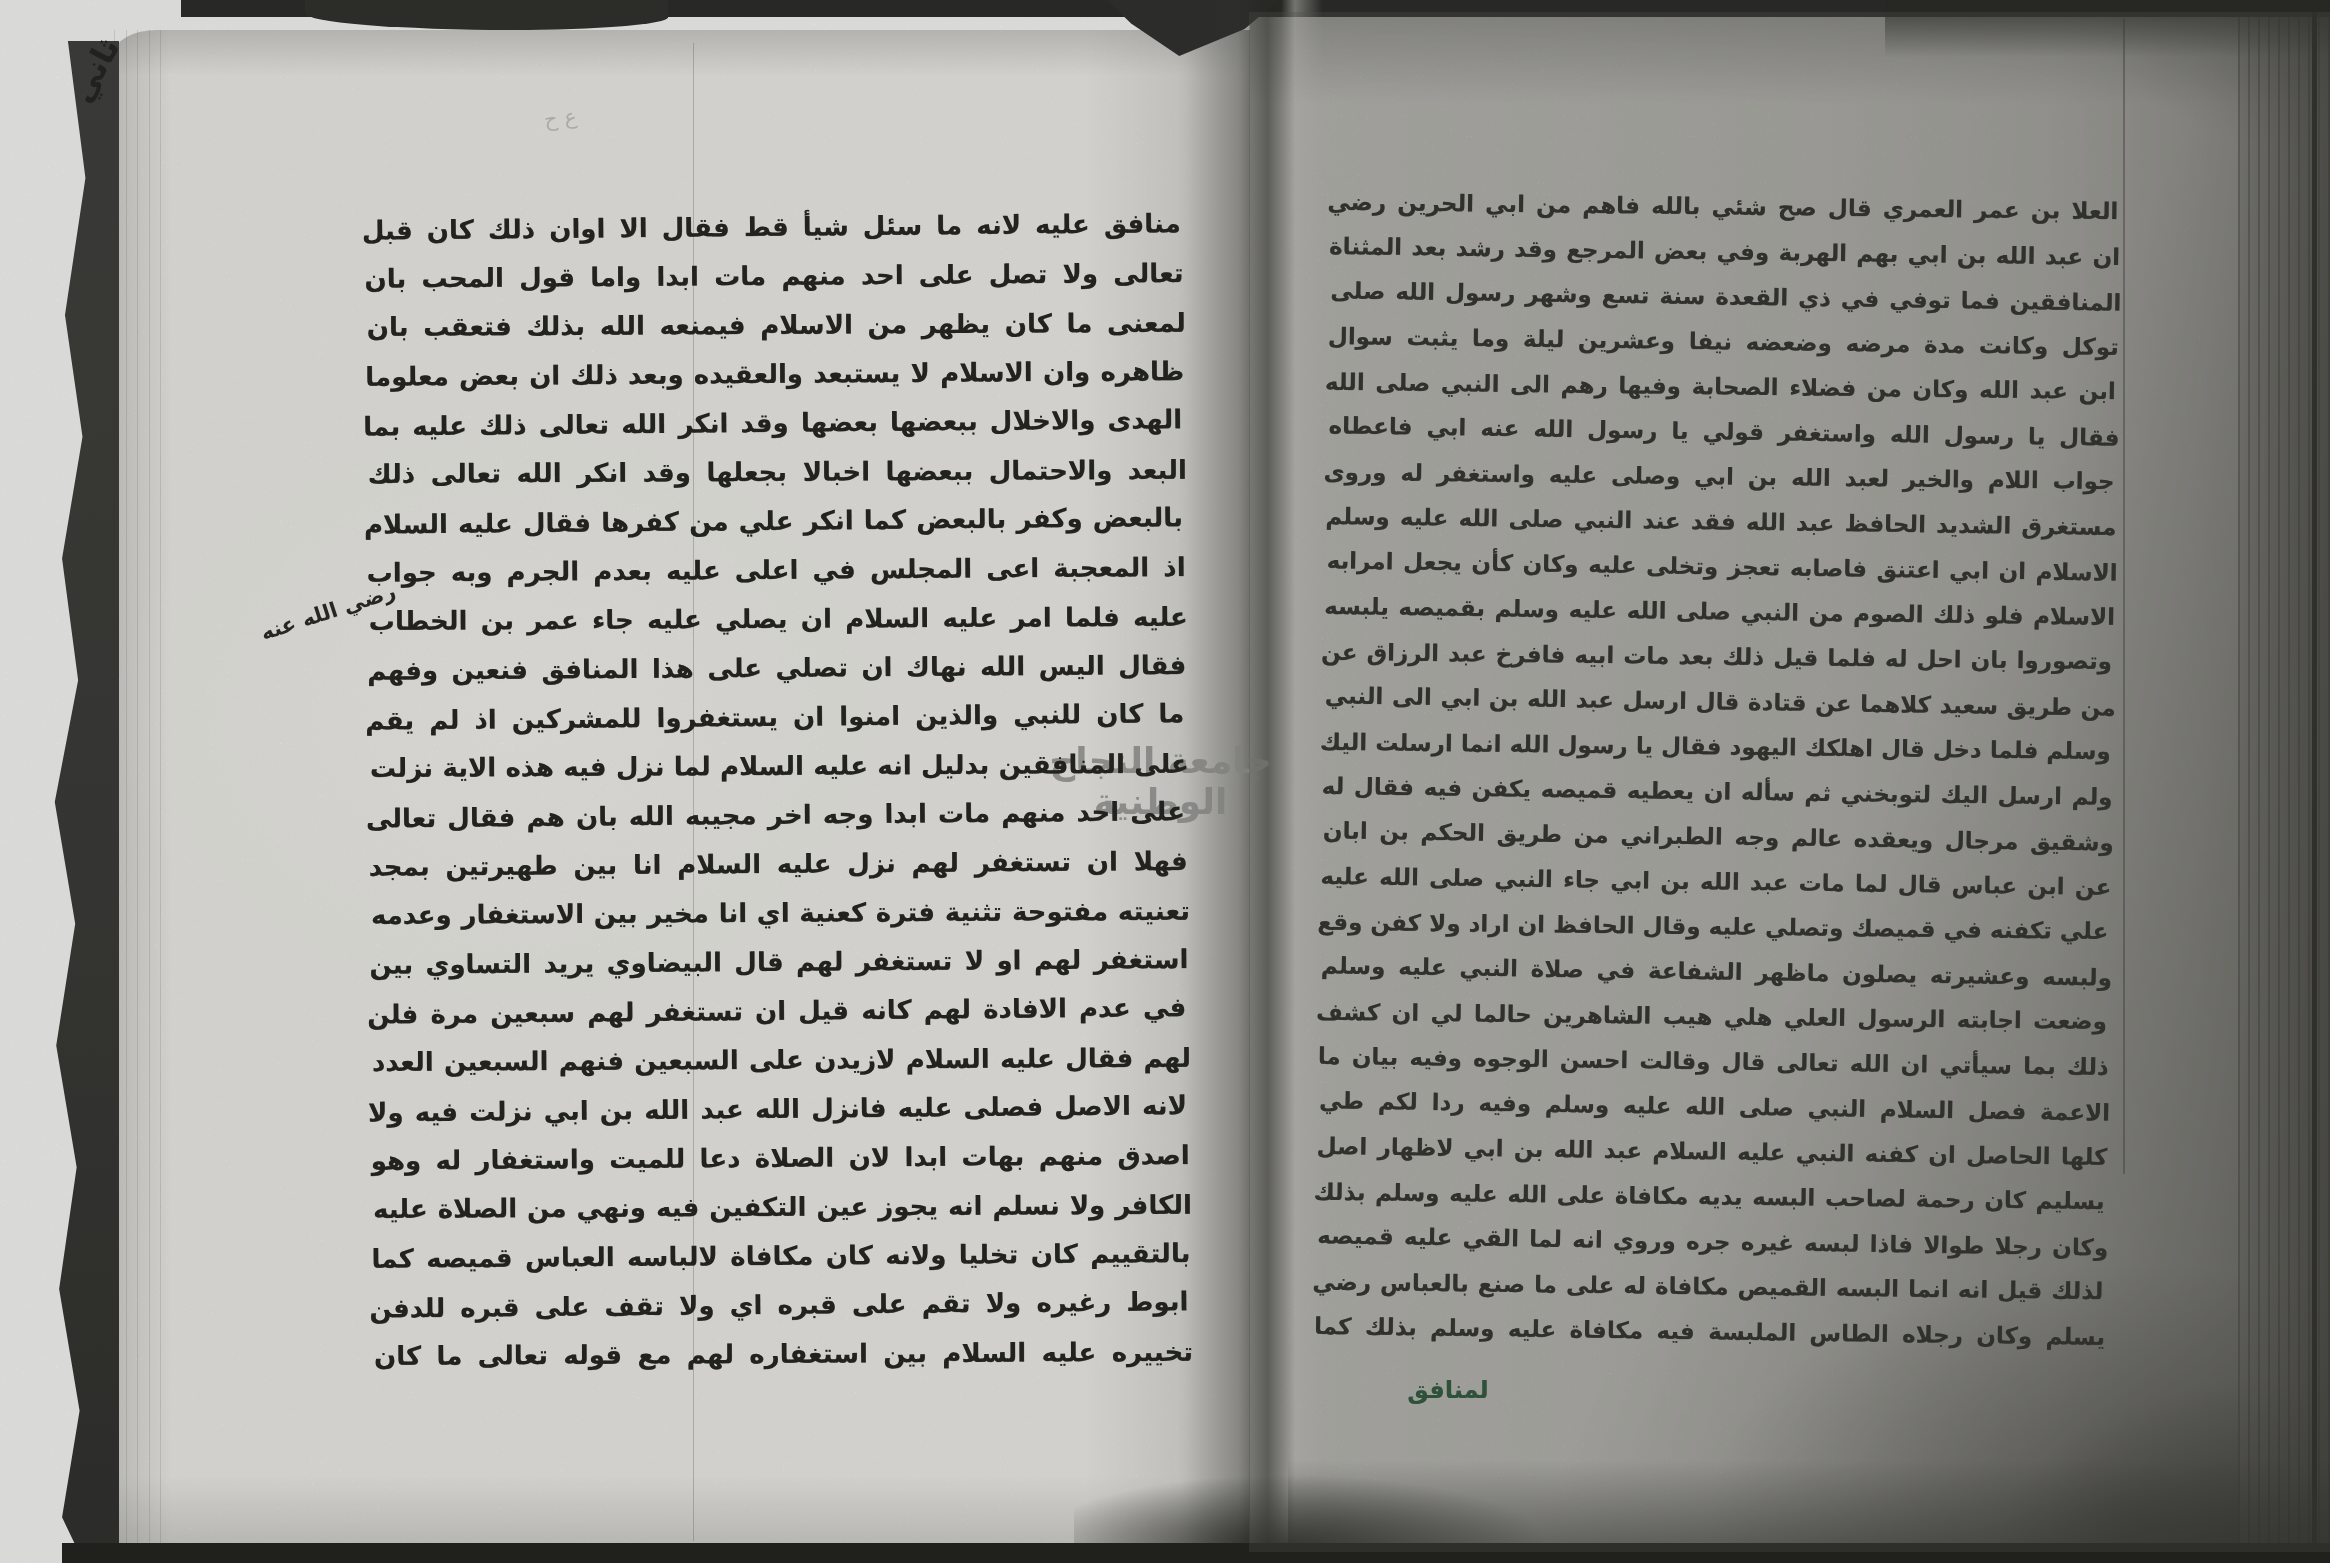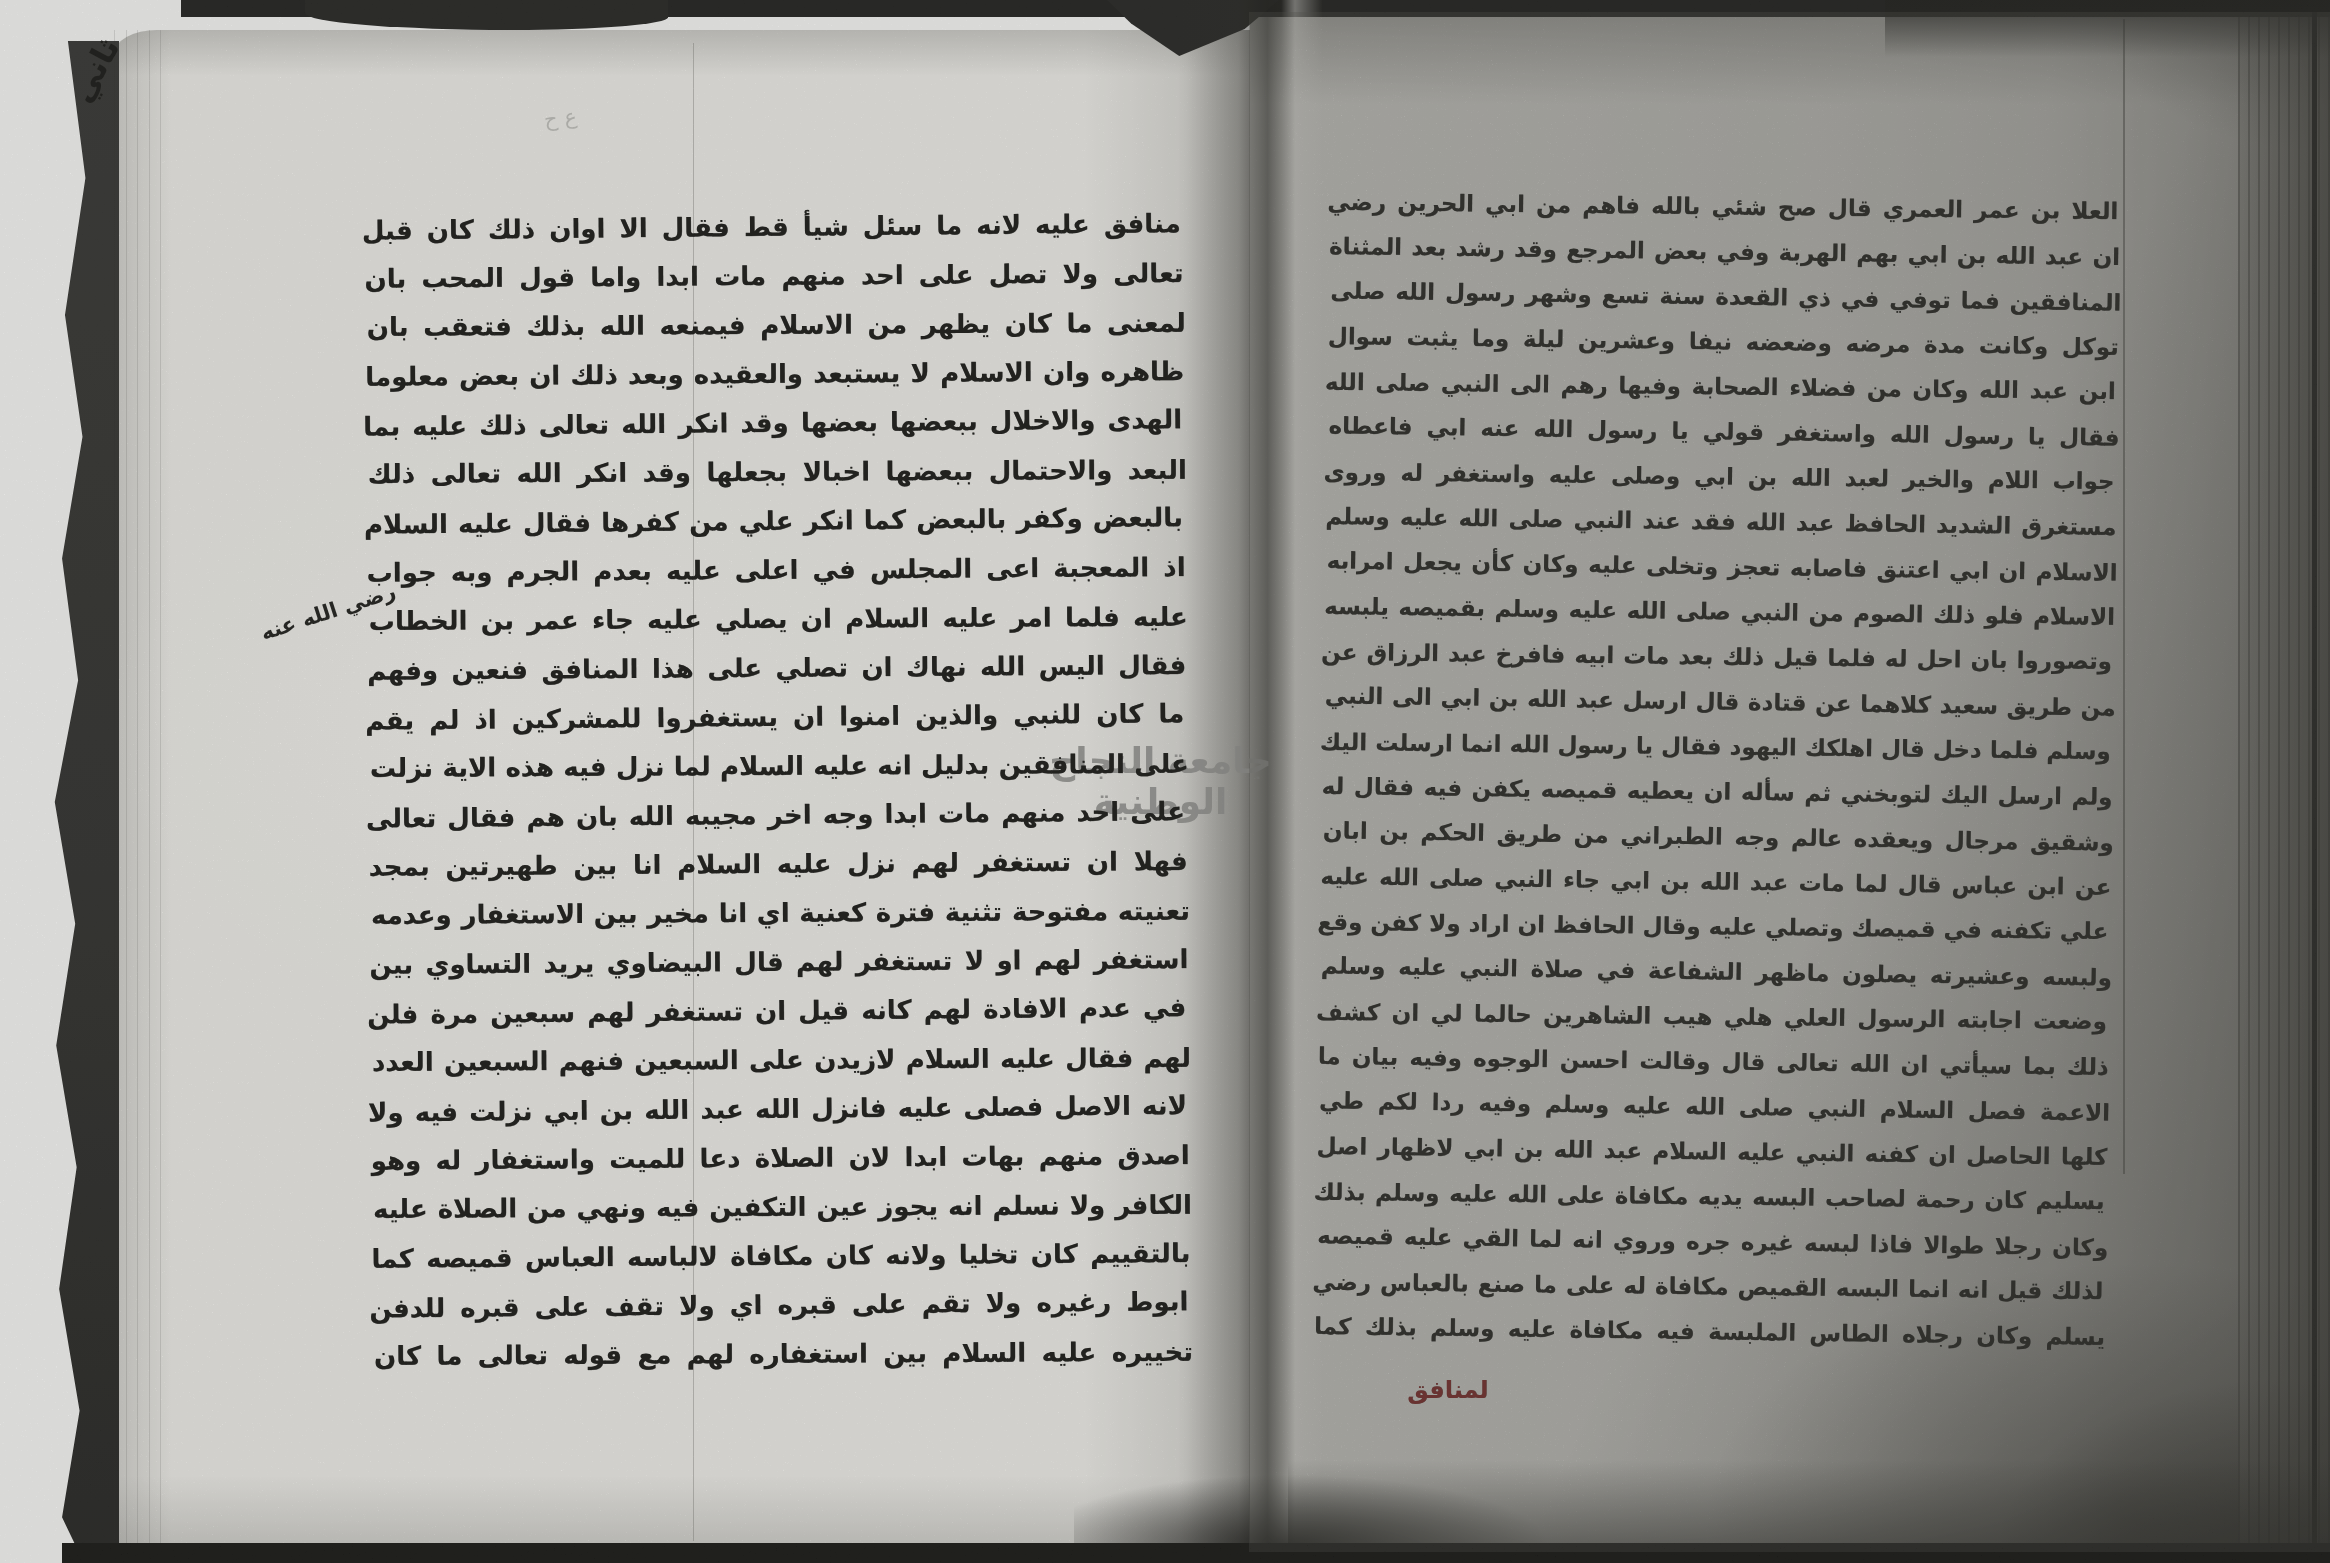--- a/index.html
+++ b/index.html
@@ -71,21 +71,21 @@
   .ms-line:nth-child(odd){transform:translateX(-2.4px) rotate(-0.12deg);}
   .ms-line:nth-child(3n){transform:translateX(1.9px) rotate(0.1deg);}
 
   .corner-note{left:61px;top:52px;z-index:6;font-size:31.5px;font-weight:bold;color:#161614;
       transform:rotate(-62deg);direction:rtl;}
   .side-note{left:258px;top:600px;z-index:6;font-size:21px;font-weight:bold;color:#1c1c1a;
       transform:rotate(-18deg);direction:rtl;white-space:nowrap;}
   .pencil-marks{left:544px;top:106px;z-index:6;font-size:21px;color:#8a8a86;opacity:.45;
       direction:rtl;letter-spacing:19px;transform:rotate(-6deg);}
   .catchword{left:1398px;top:1376px;width:100px;z-index:6;font-size:24px;font-weight:bold;
-      color:#7f1d1d;direction:rtl;text-align:center;text-shadow:0.2px 0.2px 0 rgba(23,23,21,.55);}
+      color:#14532d;direction:rtl;text-align:center;text-shadow:0.2px 0.2px 0 rgba(23,23,21,.55);}
 
   
   .noise{left:0;top:0;z-index:9;pointer-events:none;}
 </style>
 </head>
 <body>
 
 <div class="canvas">
 
   <div class="abs top-edge-band"></div>

